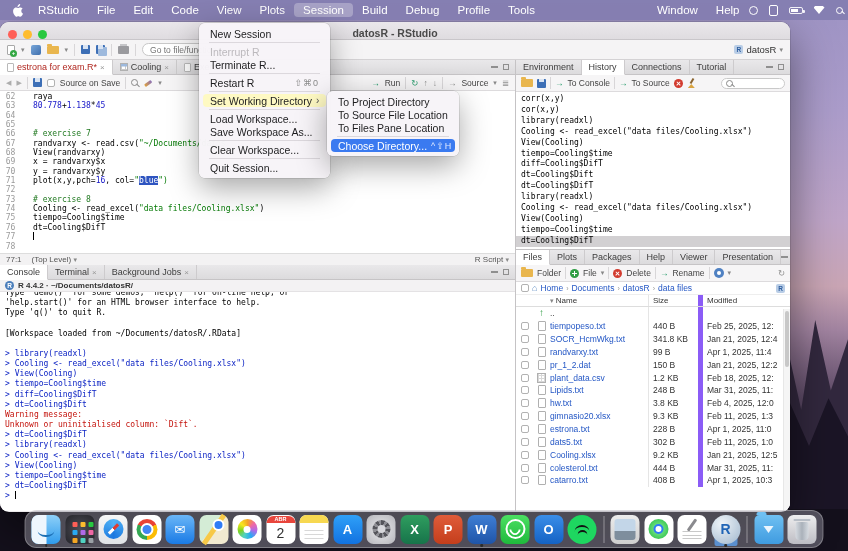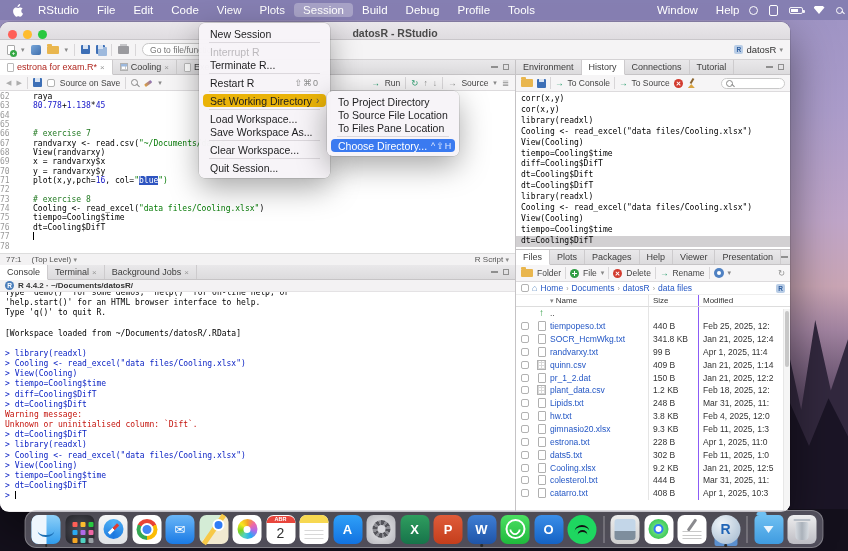--- a/index.html
+++ b/index.html
@@ -108,21 +108,21 @@
     repeating-linear-gradient(90deg,#c9c9c9 0 1px,transparent 1px 4px),#fff;border:1px solid #b0b0b0}
   .pane-btns{margin-left:auto;display:flex;gap:5px;align-items:center;padding-right:6px}
 
   .src-pane{height:205px;display:flex;flex-direction:column;background:#fff}
   .src-toolbar{height:16px;background:#f6f5f6;border-bottom:1px solid #dddbdd;display:flex;
     align-items:center;gap:5px;padding:0 6px;font-size:8.5px;color:#444;flex-shrink:0}
   .nav-arr{color:#adadad;font-size:7px}
   .grn{color:#2a9d6e}.gry{color:#8f8f8f}
   .right-tools{margin-left:auto;display:flex;align-items:center;gap:5px}
   .editor{flex:1;display:flex;font-family:"DejaVu Sans Mono",monospace;font-size:8px;line-height:9.35px;overflow:hidden}
-  .gutter{width:26px;text-align:left;padding:1px 5px 0 0;color:#9a9a9a;flex-shrink:0}
+  .gutter{width:26px;text-align:center;padding:1px 5px 0 0;color:#9a9a9a;flex-shrink:0}
   .codecol{flex:1;padding:1px 0 0 7px;white-space:pre;color:#000;overflow:hidden}
   .cl,.gl{height:9.35px}
   .tk-c{color:#227a22}.tk-s{color:#067a06}.tk-n{color:#1414c8}
   .tk-sel{background:#2e54c0;color:#fff}
   .cursor{display:inline-block;width:1px;height:8px;background:#000;vertical-align:-1px}
   .src-status{height:12px;background:#f3f2f3;border-top:1px solid #ddd;display:flex;align-items:center;
     font-size:8px;color:#555;padding:0 6px;gap:10px;flex-shrink:0}
   .rscript{margin-left:auto}
 
   .console-pane{flex:1;display:flex;flex-direction:column;background:#fff;min-height:0}
@@ -147,21 +147,21 @@
   .files-crumb{height:13px;display:flex;align-items:center;font-size:8.5px;gap:3px;padding:0 5px;
     color:#2457c5;border-bottom:1px solid #eee;flex-shrink:0}
   .crumb-sep{color:#999;font-size:7px}
   .house{color:#4a7ebb;font-size:9px;line-height:9px}
   .files-head{height:12px;display:flex;font-size:8px;color:#333;border-bottom:1px solid #ddd;
     align-items:center;flex-shrink:0}
   .c-check{width:17px;flex-shrink:0;display:flex;justify-content:center}
   .c-icon{width:17px;flex-shrink:0;display:flex;justify-content:center}
   .c-name{flex:1;min-width:0;overflow:hidden;white-space:nowrap}
   .c-size{width:50px;flex-shrink:0;border-left:1px solid #e5e5e5;padding-left:4px;height:100%;display:flex;align-items:center}
-  .c-mod{width:92px;flex-shrink:0;border-left:1px solid #8b5cf6;padding-left:4px;height:100%;display:flex;align-items:center;overflow:hidden;white-space:nowrap}
+  .c-mod{width:92px;flex-shrink:0;border-left:5px solid #8b5cf6;padding-left:4px;height:100%;display:flex;align-items:center;overflow:hidden;white-space:nowrap}
   .files-rows{flex:1;overflow:hidden}
   .frow{display:flex;align-items:center;height:12.85px;font-size:8.5px}
   .fname{color:#2457c5;overflow:hidden;white-space:nowrap}
   .fsize,.fmod{color:#333;white-space:nowrap}
   .fi-page{width:8px;height:10px;background:#fff;border:1px solid #b0b0b0;border-radius:1px}
   .fi-csv{width:9px;height:10px;border:1px solid #b0b0b0;background:
     repeating-linear-gradient(0deg,#d8d8d8 0 1px,transparent 1px 3px),
     repeating-linear-gradient(90deg,#d8d8d8 0 1px,transparent 1px 3px),#fff}
   .fi-up{color:#2f9e44;font-weight:bold;font-size:10px;line-height:10px}
   .fscroll{position:absolute;right:0;top:59px;bottom:0;width:7px;background:#f5f5f5;border-left:1px solid #e7e7e7}
@@ -171,21 +171,21 @@
   .menu-popup{position:absolute;left:199px;top:23px;width:131px;z-index:10;
     background:rgba(247,244,248,.98);border-radius:6px;padding:4px;font-size:10.5px;color:#1d1d1f;
     box-shadow:0 10px 30px rgba(0,0,0,.35),0 0 0 .5px rgba(0,0,0,.18)}
   .submenu-popup{position:absolute;left:327px;top:91px;width:132px;z-index:11;
     background:rgba(247,244,248,.98);border-radius:6px;padding:4px;font-size:10.5px;color:#1d1d1f;
     box-shadow:0 10px 30px rgba(0,0,0,.35),0 0 0 .5px rgba(0,0,0,.18)}
   .mi{height:13px;display:flex;align-items:center;padding:0 7px;border-radius:4px;gap:4px;white-space:nowrap}
   .mi .sc{margin-left:auto;color:#8a8a8a;font-size:9px;letter-spacing:1px}
   .mi .arr{margin-left:auto;color:#555;font-size:10px}
   .mi.disabled{color:#bcb9bd}
-  .mi.hl-gray{background:#eab308}
+  .mi.hl-gray{background:#fef9c3}
   .mi.hl-blue{background:#3a7af0;color:#fff}
   .mi.hl-blue .sc{color:#dfe9ff}
   .msep{height:1px;background:#dcd8dd;margin:2px 6px}
 
   
   .dock{position:absolute;left:50%;transform:translateX(-50%);bottom:3px;height:38px;z-index:5;
     background:rgba(150,148,160,.48);border:1px solid rgba(255,255,255,.28);border-radius:12px;
     display:flex;align-items:center;padding:0 6px;gap:4.5px}
   .dicon{width:29px;height:29px;border-radius:7px;position:relative;flex-shrink:0;
     display:flex;align-items:center;justify-content:center;overflow:visible}
@@ -579,31 +579,20 @@
               </span>
               <span class="c-name fname">randvarxy.txt</span>
               <span class="c-size fsize">99 B</span>
               <span class="c-mod fmod">Apr 1, 2025, 11:4</span>
             </div>
             <div class="frow">
               <span class="c-check">
                 <span class="cb"></span>
               </span>
               <span class="c-icon">
-                <span class="fi-csv"></span>
-              </span>
-              <span class="c-name fname">quinn.csv</span>
-              <span class="c-size fsize">409 B</span>
-              <span class="c-mod fmod">Jan 21, 2025, 1:14</span>
-            </div>
-            <div class="frow">
-              <span class="c-check">
-                <span class="cb"></span>
-              </span>
-              <span class="c-icon">
                 <span class="fi-page"></span>
               </span>
               <span class="c-name fname">pr_1_2.dat</span>
               <span class="c-size fsize">150 B</span>
               <span class="c-mod fmod">Jan 21, 2025, 12:2</span>
             </div>
             <div class="frow">
               <span class="c-check">
                 <span class="cb"></span>
               </span>

